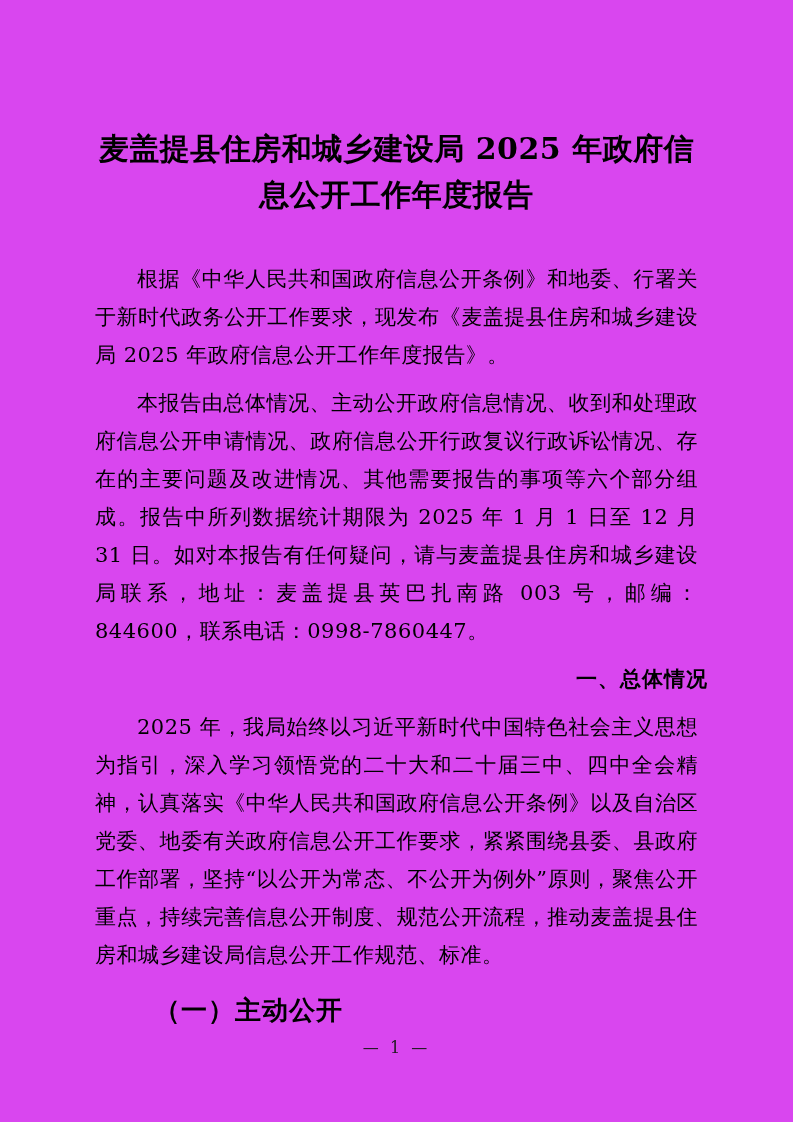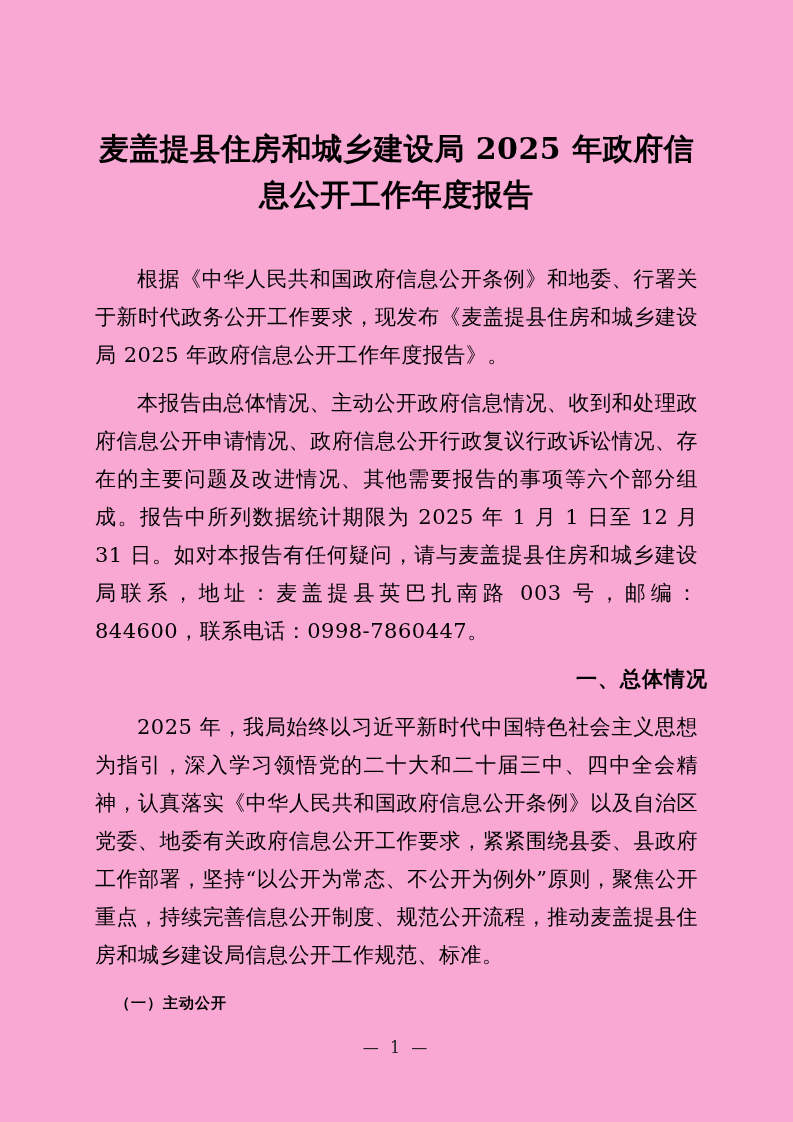--- a/index.html
+++ b/index.html
@@ -4,21 +4,21 @@
 <style>
   html, body {
     margin: 0;
     padding: 0;
     background: #ffffff;
   }
   .page {
     position: relative;
     width: 793px;
     height: 1122px;
-    background: #f9a8d4;
+    background: #d946ef;
     color: #000000;
     font-family: "DejaVu Serif", "Liberation Serif", serif;
     overflow: hidden;
   }
   .doc-title {
     position: absolute;
     top: 126px;
     left: 85px;
     width: 623px;
     margin: 0;
@@ -46,22 +46,22 @@
     margin: 0;
     font-size: 21px;
     line-height: 38px;
     font-weight: 700;
     text-indent: 2em;
     font-family: "DejaVu Sans", "Liberation Sans", sans-serif;
     letter-spacing: 1px;
     text-align: right;
   }
   .heading-2 {
-    margin: 0;
-    font-size: 15px;
+    margin: 17px;
+    font-size: 26px;
     line-height: 38px;
     font-weight: 700;
     text-indent: 2em;
     letter-spacing: 1px;
   }
   .page-footer {
     position: absolute;
     top: 1036px;
     left: 0;
     width: 100%;

